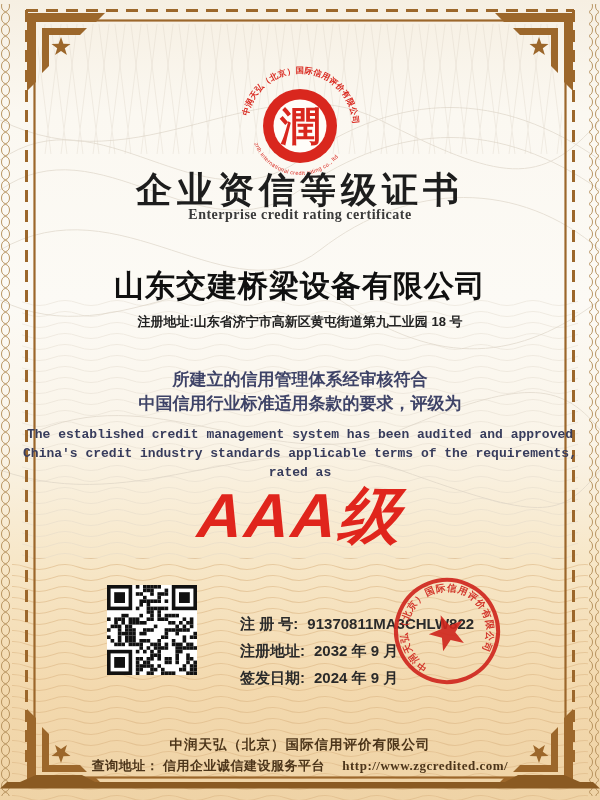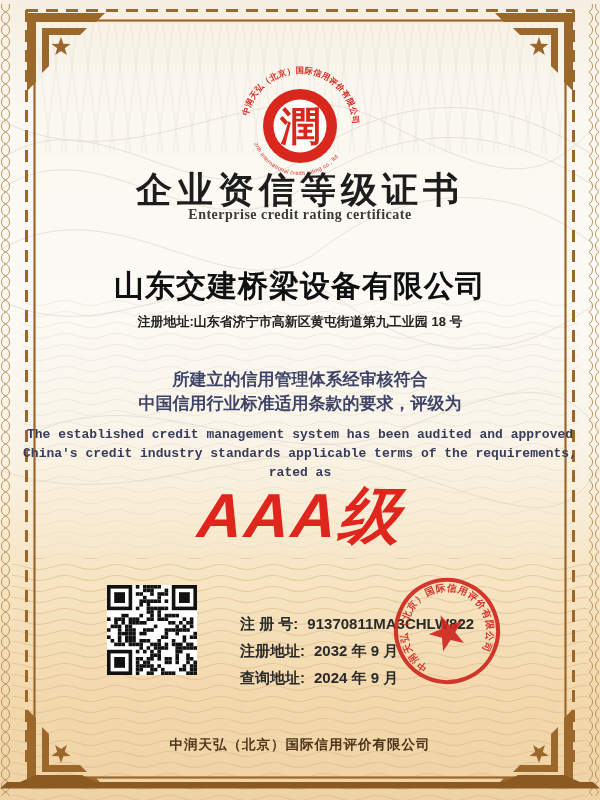--- a/index.html
+++ b/index.html
@@ -349,32 +349,33 @@
         </svg>
     </div>
 
     <div class="inforow" style="top:598px">
       <span>注 册 号:</span><span class="val">91370811MA3CHLW822</span>
     </div>
     <div class="inforow" style="top:625px">
       <span>注册地址:</span><span class="val">2032 年 9 月</span>
     </div>
     <div class="inforow" style="top:652px">
-      <span>查询地址:</span><span class="val">2024 年 9 月</span>
+      <span>签发日期:</span><span class="val">2024 年 9 月</span>
     </div>
 
     <div class="stamp">
       <svg width="120" height="120" viewBox="0 0 120 120">
         <g transform="rotate(-22 60 60)">
           <circle cx="60" cy="60" r="51" fill="none" stroke="#cf241c" stroke-width="4"></circle>
           <polygon points="60,43 64.5,55.9 78.1,56.1 67.2,64.3 71.2,77.4 60,69.6 48.8,77.4 52.8,64.3 41.9,56.1 55.5,55.9" fill="#cf241c"></polygon>
           <path id="ring" d="M31.7,88.3 A40,40 0 1 1 88.3,88.3" fill="none"></path>
           <text font-size="9.5" fill="#cf241c" font-weight="bold" letter-spacing="1">
             <textPath href="#ring" startOffset="4">中润天弘（北京）国际信用评价有限公司</textPath>
           </text>
         </g>
       </svg>
     </div>
 
     <div class="ctr footer1" style="top:736px">中润天弘（北京）国际信用评价有限公司</div>
+    <div class="ctr footer2" style="top:757px">查询地址： 信用企业诚信建设服务平台　 http://www.zgcredited.com/</div>
 
   </div>
 </div>
 
 </body></html>

